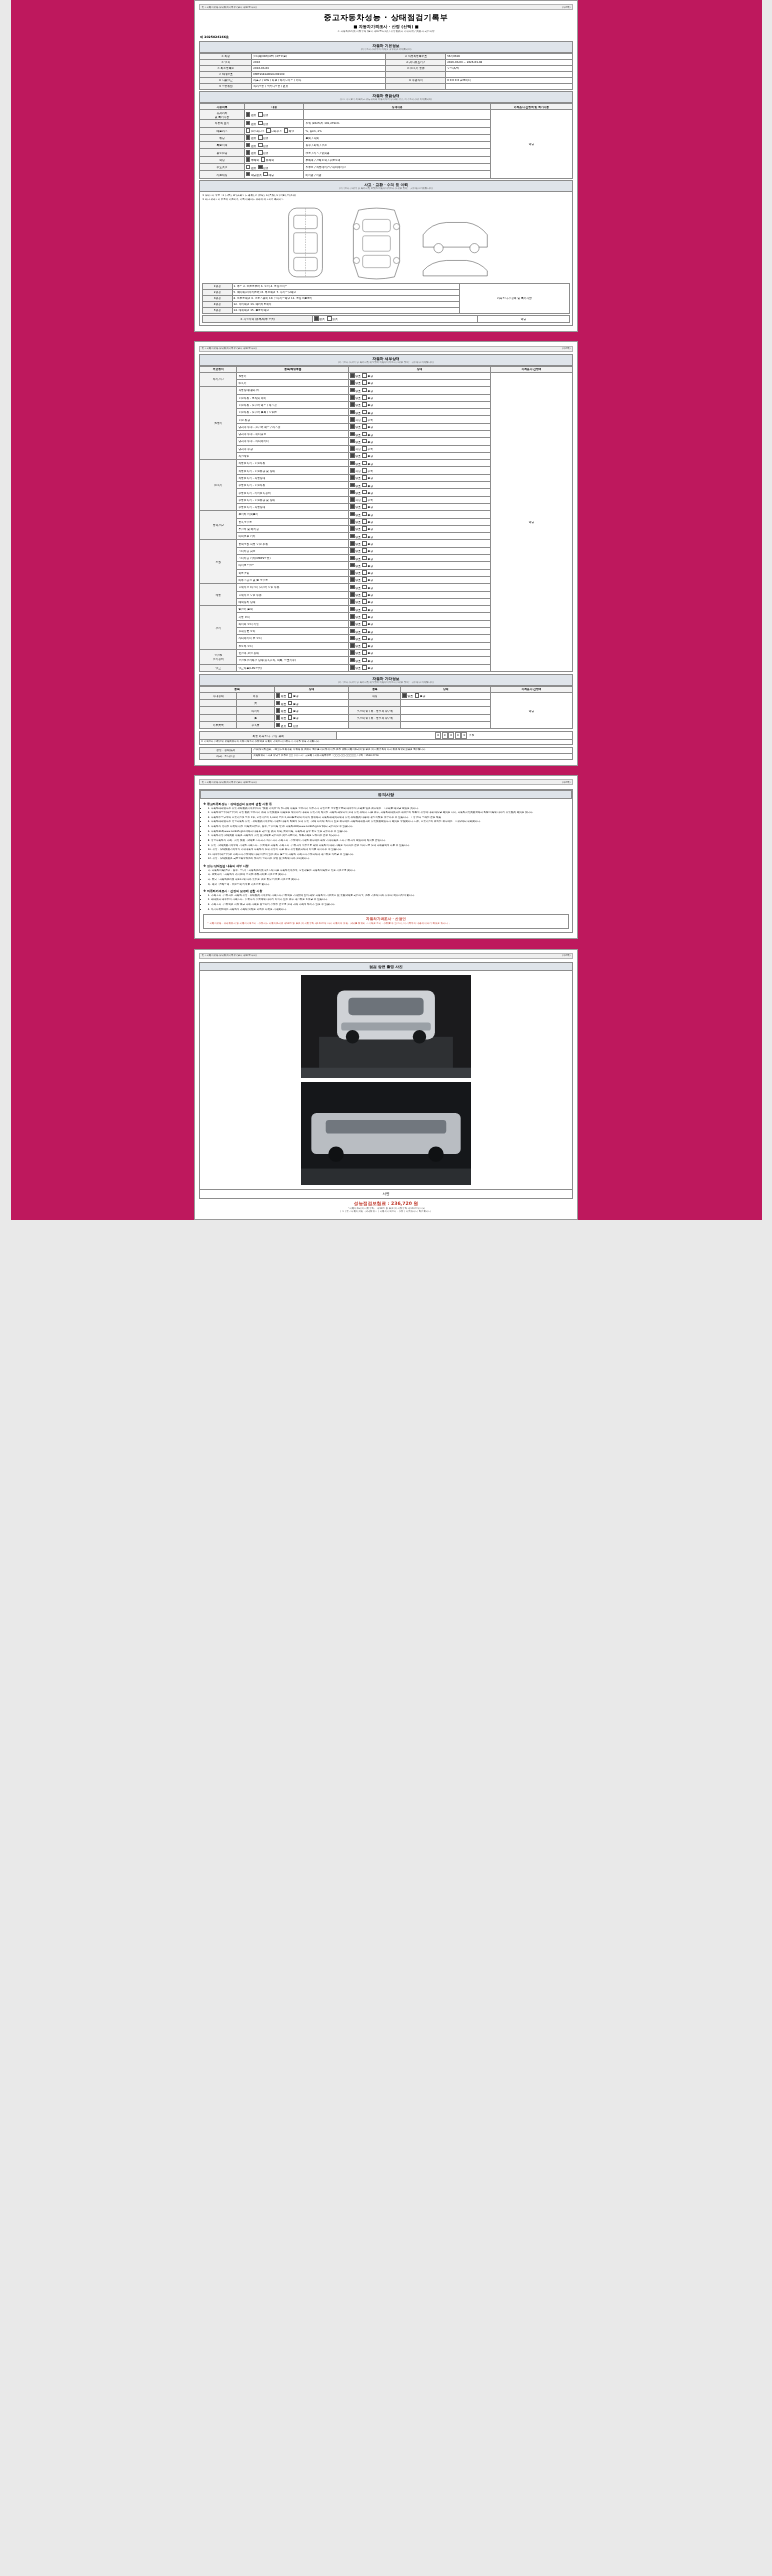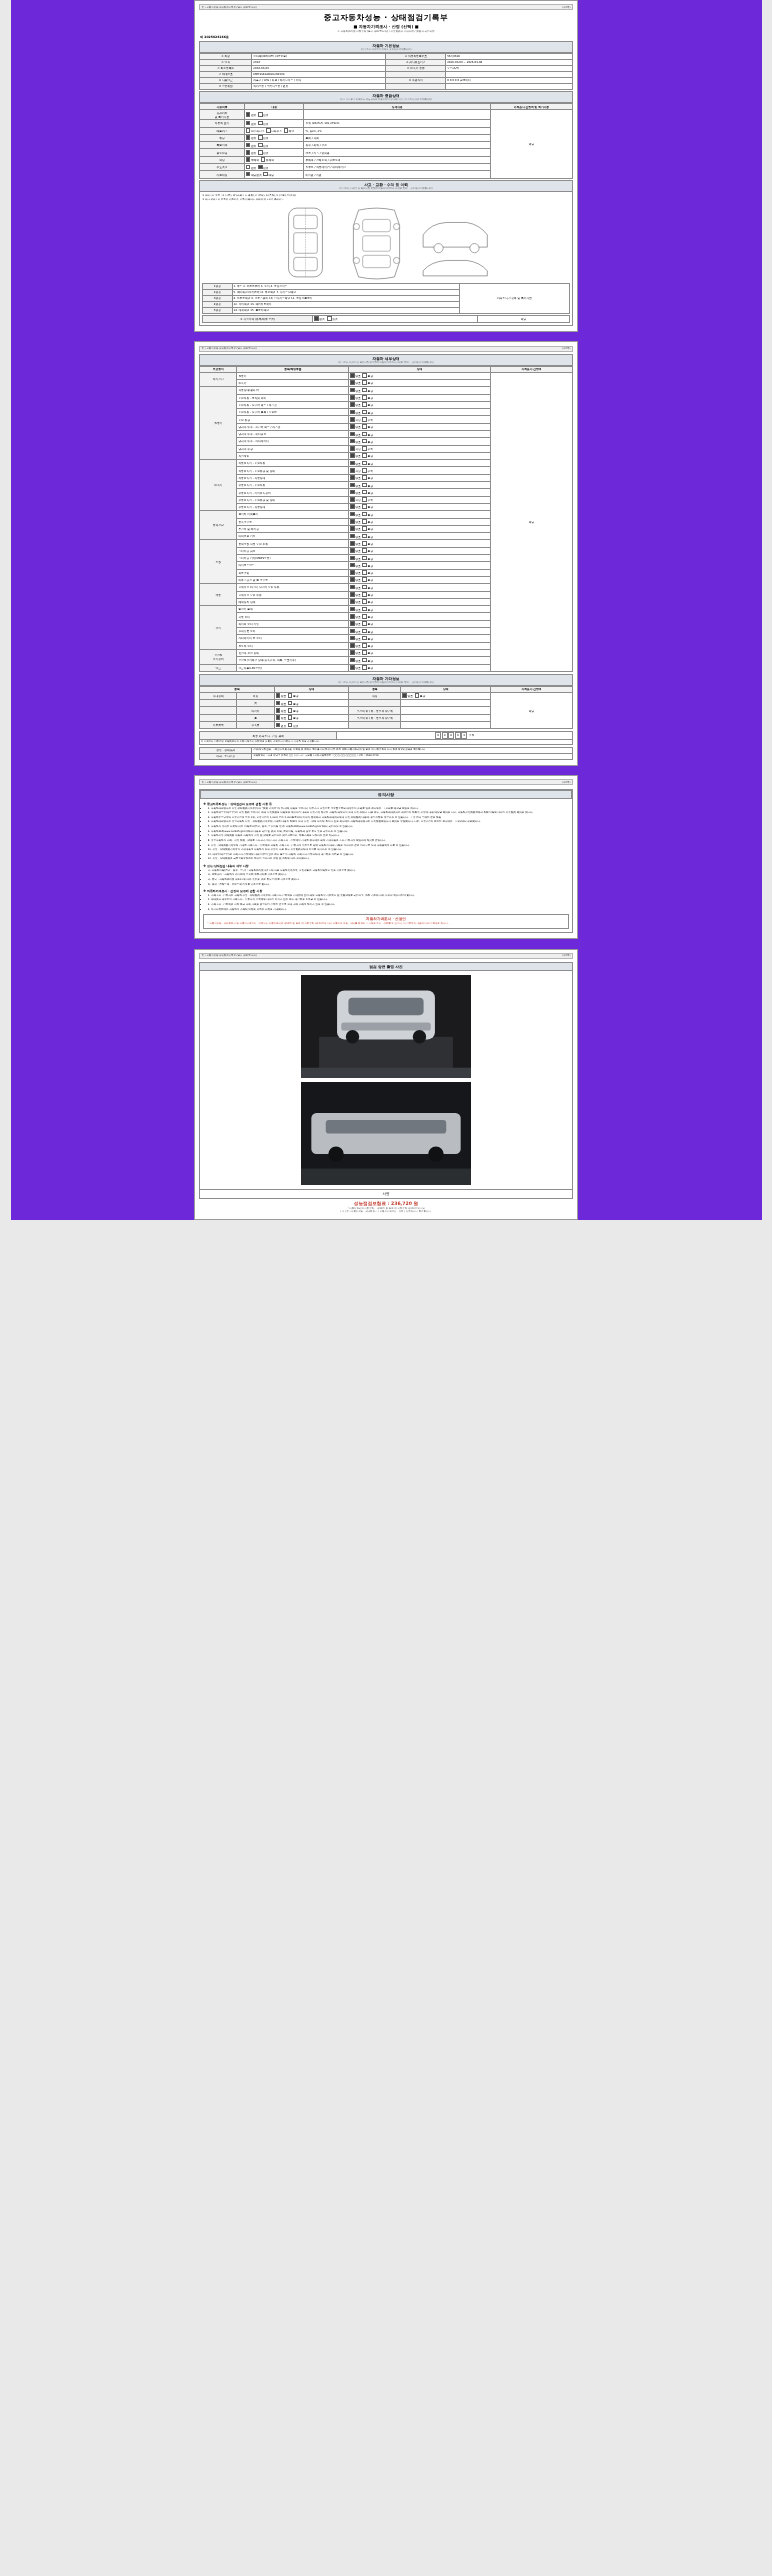--- a/index.html
+++ b/index.html
@@ -1,17 +1,17 @@
 <!DOCTYPE html>
 <html lang="ko" style="font-size:8.2px"><head>
 <meta charset="utf-8">
 <style>
   html,body{margin:0;padding:0;background:#e9e9e9;}
   body{font-family:"DejaVu Sans","Liberation Sans",sans-serif;}
-  .page-wrap{width:751px;margin:0 auto;background:#6d28d9;padding:0;}
+  .page-wrap{width:751px;margin:0 auto;background:#be185d;padding:0;}
   .sheet{width:384px;margin:0 auto 9.3px auto;background:#ffffff;border:0.5px solid #9a9a9a;box-sizing:border-box;padding:3.1px 4.1px 5.2px 4.1px;}
   .xtiny{font-size:2.4px;line-height:1.2;}
   .hdrbar{background:#efefef;border:0.5px solid #b5b5b5;font-size:2.4px;padding:0.5px 1.5px;color:#333;display:flex;justify-content:space-between;}
   .title-main{text-align:center;font-size:7.7px;font-weight:bold;letter-spacing:0.5px;margin:3.1px 0 1px 0;}
   .title-sub{text-align:center;font-size:4.1px;font-weight:bold;margin-bottom:1px;}
   .title-note{text-align:center;font-size:2.5px;color:#444;margin-bottom:2.1px;}
   .docno{font-size:3.1px;font-weight:bold;margin:1px 0 1.5px 1px;}
   table{border-collapse:collapse;width:100%;table-layout:fixed;}
   td,th{border:0.5px solid #8d8d8d;padding:0.5px 1px;font-size:2.7px;vertical-align:middle;}
   .secthead{background:#dfe4ea;text-align:center;font-weight:bold;font-size:3.7px;padding:1px;border:0.5px solid #8d8d8d;}

